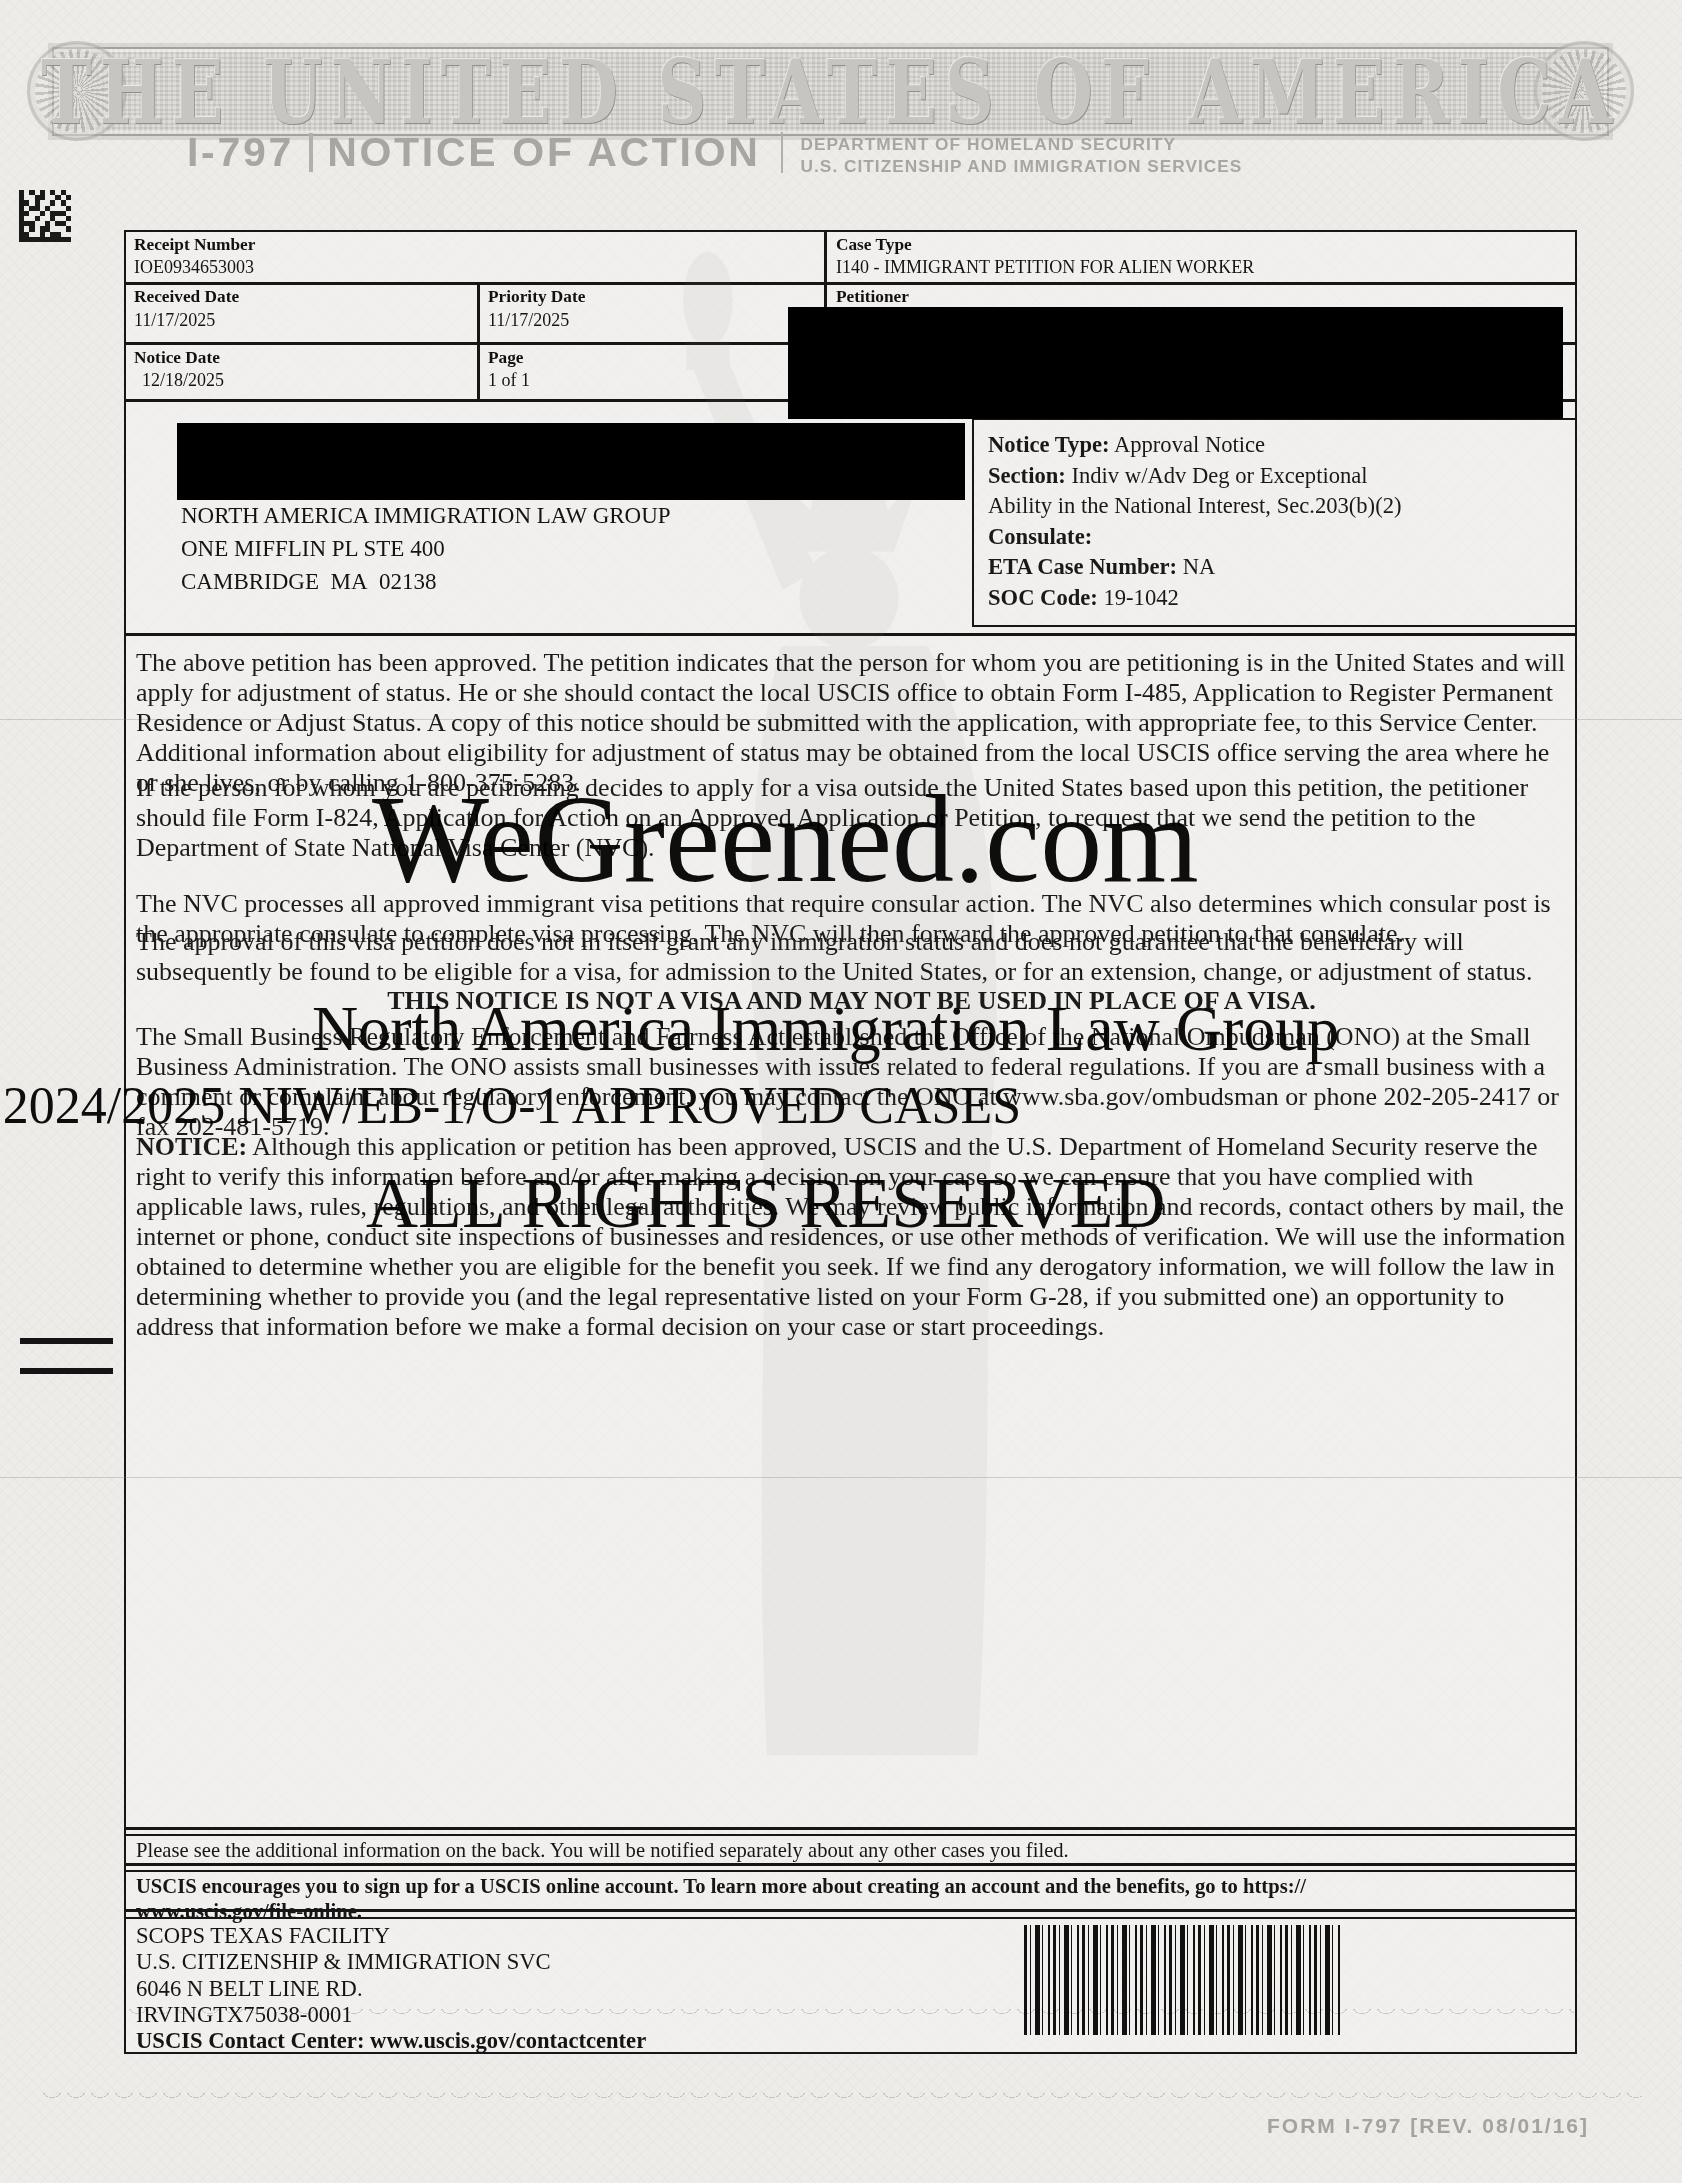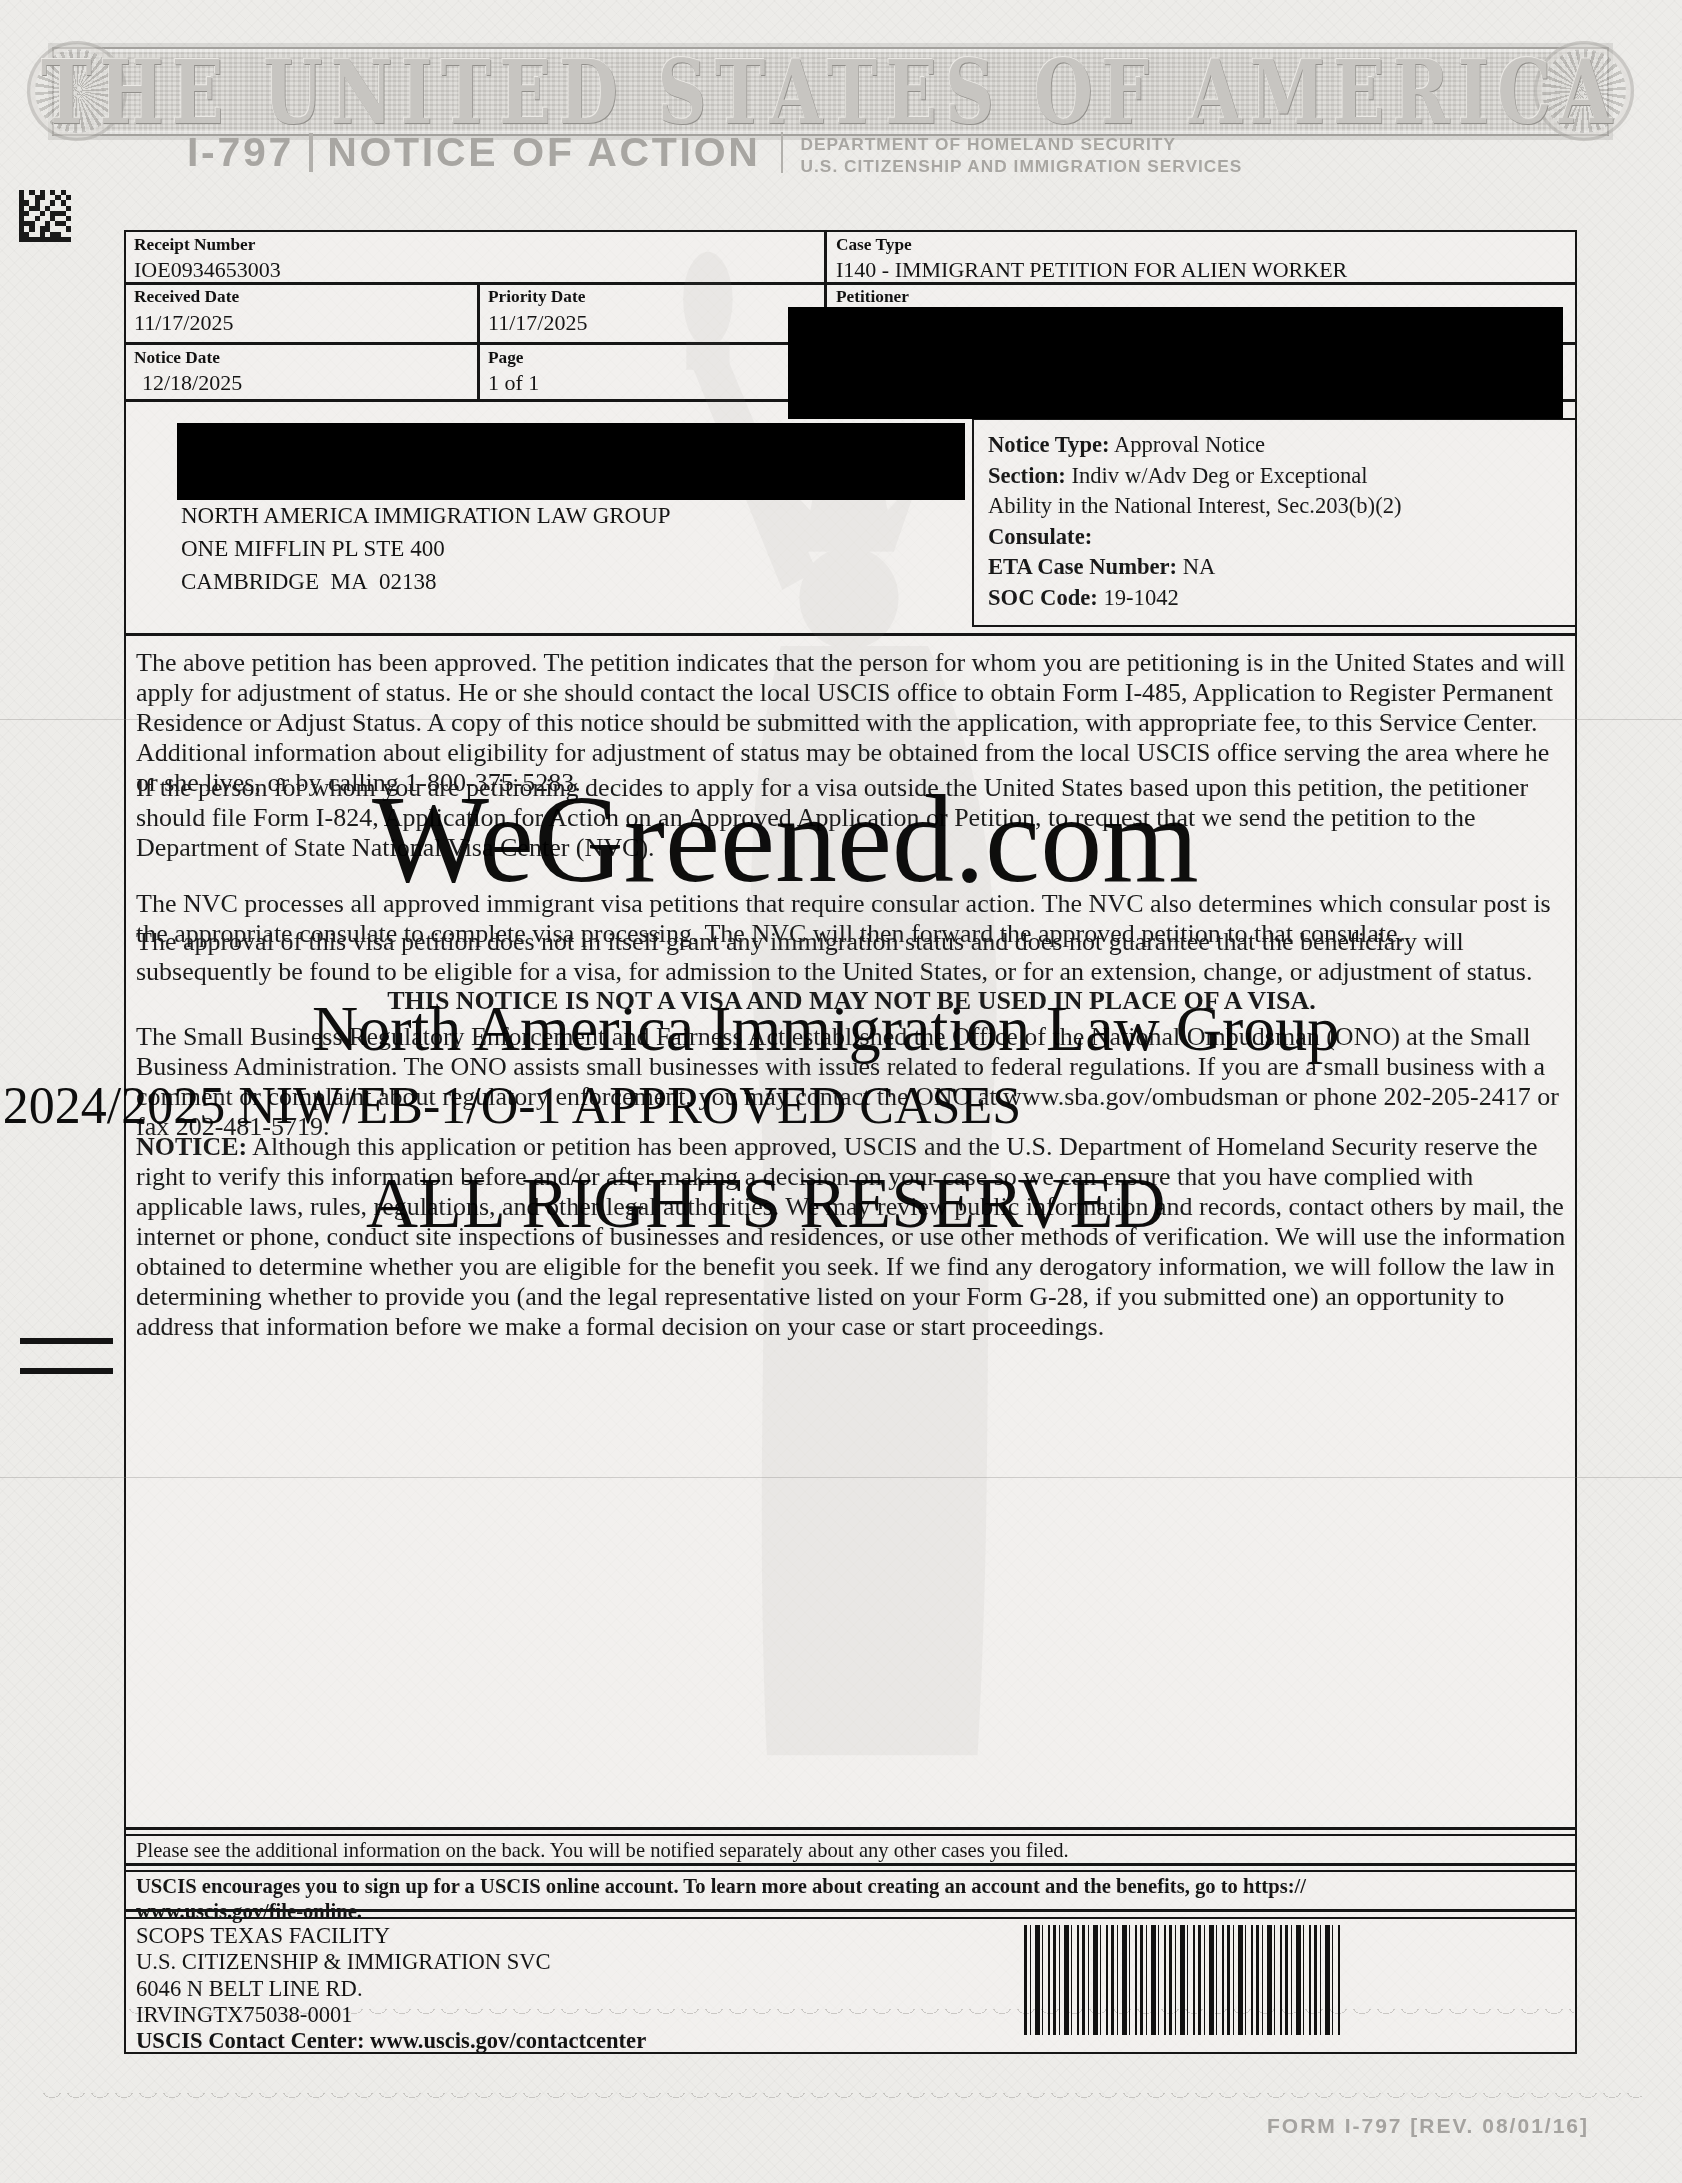--- a/index.html
+++ b/index.html
@@ -35,21 +35,21 @@
   .dept{font-size:17.3px;font-weight:700;letter-spacing:1px;line-height:22px;padding-top:1.3px;}
 
   
   .frame{position:absolute;left:124px;top:230px;width:1453px;height:1824px;
     border:2.7px solid #161616;box-sizing:border-box;background:rgba(248,247,244,.45);}
   .hrule{position:absolute;left:124px;width:1453px;height:2.7px;background:#161616;}
   .vrule{position:absolute;width:2.7px;background:#161616;}
 
   
   .lbl{position:absolute;font-size:17.3px;font-weight:700;color:#111;}
-  .val{position:absolute;font-size:22px;color:#141414;}
+  .val{position:absolute;font-size:18px;color:#141414;}
 
   
   .redact{position:absolute;background:#000;z-index:4;}
 
   
   .notice-box{position:absolute;left:972px;top:418px;width:605px;height:209px;
     border:2.7px solid #161616;box-sizing:border-box;z-index:3;}
   .nrow{position:absolute;left:988px;font-size:22.6px;white-space:nowrap;z-index:3;}
   .nrow b{font-weight:700;}
 

